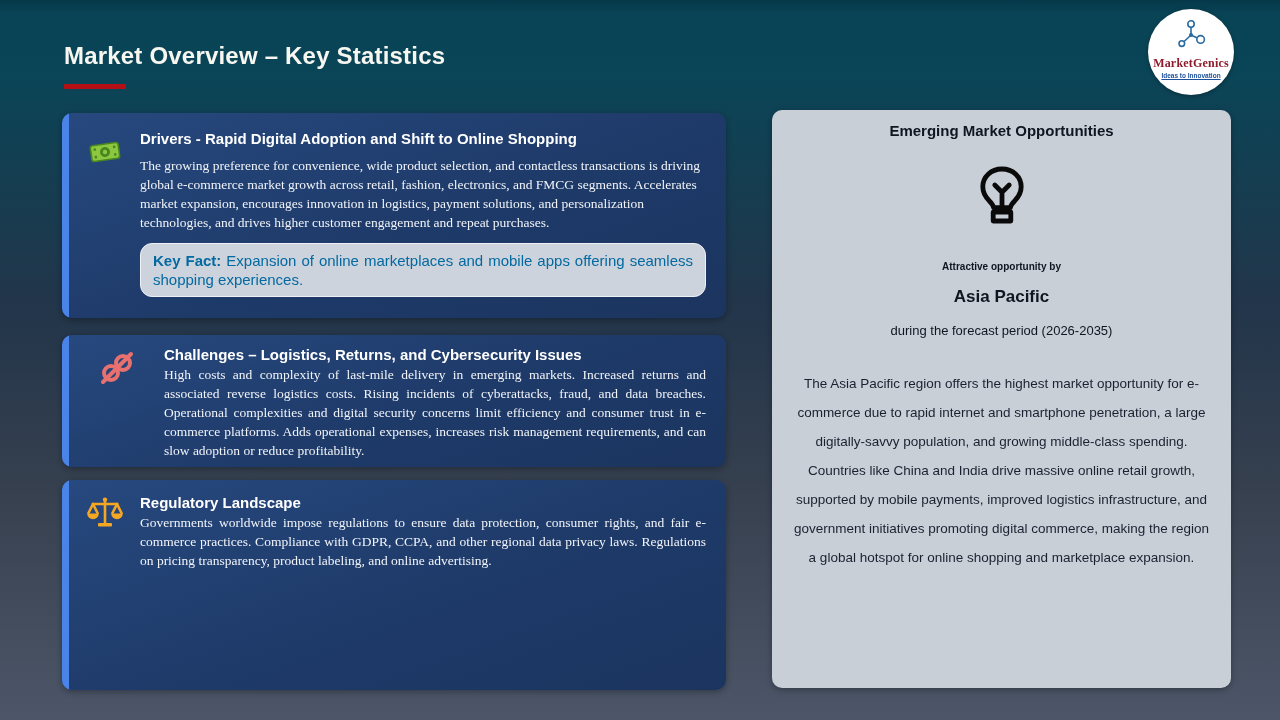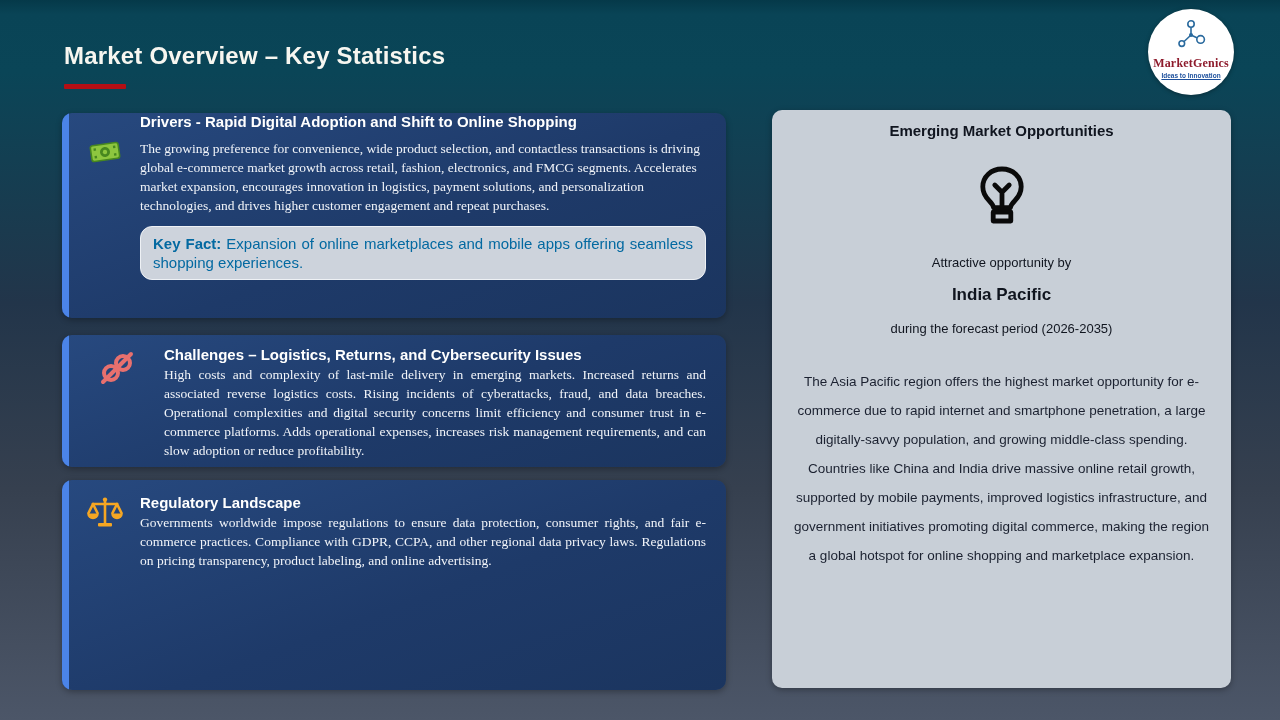--- a/index.html
+++ b/index.html
@@ -50,21 +50,21 @@
   .card-accent { flex: 0 0 7px; background: #4b84e8; }
   .icon-col { flex: 0 0 71px; display: flex; justify-content: center; }
   .card-content { flex: 1; padding-right: 20px; color: #f1f4f9; }
 
   .card-1 { height: 205px; margin-bottom: 17px; }
   .card-2 { height: 132px; margin-bottom: 13px; gap: 12px; }
   .card-3 { height: 210px; }
   .card-1 .icon-col { padding-top: 24px; }
   .card-2 .icon-col { padding-top: 15px; }
   .card-3 .icon-col { padding-top: 16px; }
-  .card-1 .card-content { padding-top: 0; }
+  .card-1 .card-content { padding-top: 17px; }
   .card-2 .card-content { padding-top: 11px; }
   .card-3 .card-content { padding-top: 14px; }
 
   .card-title { font-size: 15px; font-weight: bold; color: #ffffff; }
   .card-1 .card-title { margin-bottom: 9px; }
   .card-2 .card-title, .card-3 .card-title { margin-bottom: 2px; }
   .card-body { font-size: 13.5px; line-height: 19px; font-family: Liberation Serif, serif; }
   .card-2 .card-body, .card-3 .card-body { text-align: justify; }
 
   .callout {
@@ -78,21 +78,21 @@
 
   
   .opportunity-panel {
     position: absolute; left: 772px; top: 110px; width: 459px; height: 578px;
     background: #c8cfd7; border-radius: 10px; text-align: center;
     color: #10151f; box-shadow: 0 2px 6px rgba(0,0,0,.3);
   }
   .opp-title { padding-top: 12px; font-size: 15px; font-weight: bold; }
   .opp-bulb { margin-top: 26px; }
   .opp-value { margin-top: 22px; font-size: 19px; font-weight: bold; }
-  .opp-subtitle { margin-top: 22px; font-size: 13px; }
+  .opp-subtitle { margin-top: 28px; font-size: 10px; font-weight: bold; }
   .opp-region { margin-top: 15px; font-size: 17px; font-weight: bold; }
   .opp-period { margin-top: 16px; font-size: 13px; }
   .opp-description {
     margin: 31px 20px 0 20px; font-size: 13.5px; line-height: 29px;
     color: #1b2130;
   }
 </style>
 </head>
 <body>
 
@@ -196,18 +196,18 @@
   <div class="opportunity-panel">
     <div class="opp-title">Emerging Market Opportunities</div>
     <div class="opp-bulb">
       <svg width="58" height="64" viewBox="0 0 36 40" fill="none" stroke="#0a0a0a" stroke-width="3" stroke-linejoin="round" stroke-linecap="round">
         <path d="M18 2.5 C11 2.5 6 7.5 6 13.6 c0 3.8 1.9 6.6 4 8.7 1.5 1.5 2.5 2.7 2.8 4.4 h10.4 c.3-1.7 1.3-2.9 2.8-4.4 2.1-2.1 4-4.9 4-8.7 C30 7.5 25 2.5 18 2.5 Z"></path>
         <path d="M18 26 v-9 M18 17 l-4.5-4.5 M18 17 l4.5-4.5"></path>
         <rect x="12.5" y="29.5" width="11" height="5.5"></rect>
       </svg>
     </div>
     <div class="opp-subtitle">Attractive opportunity by</div>
-    <div class="opp-region">India Pacific</div>
+    <div class="opp-region">Asia Pacific</div>
     <div class="opp-period">during the forecast period (2026-2035)</div>
     <div class="opp-description">The Asia Pacific region offers the highest market opportunity for e-commerce due to rapid internet and smartphone penetration, a large digitally-savvy population, and growing middle-class spending. Countries like China and India drive massive online retail growth, supported by mobile payments, improved logistics infrastructure, and government initiatives promoting digital commerce, making the region a global hotspot for online shopping and marketplace expansion.</div>
   </div>
 
 </div>
 
 </body></html>

